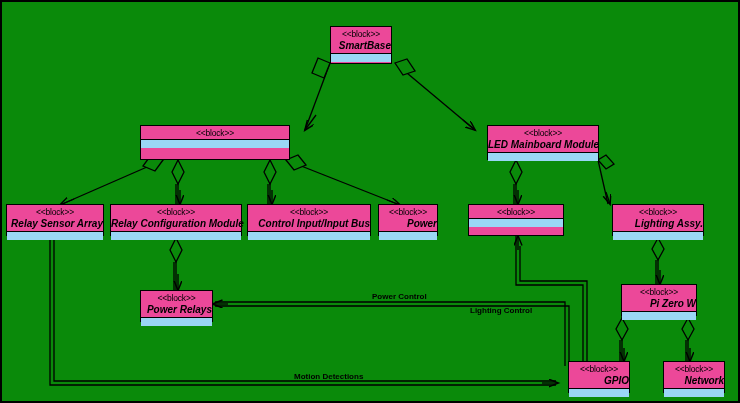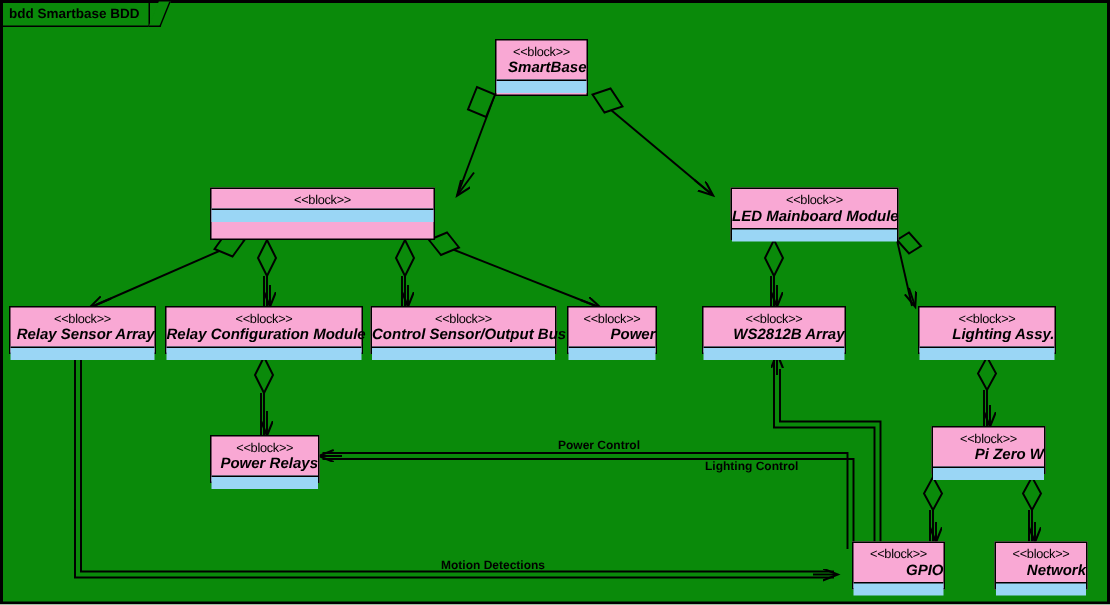--- a/index.html
+++ b/index.html
@@ -8,35 +8,34 @@
   #frame{position:absolute;left:0;top:0;width:740px;height:403px;
          background:#0a8a0a;border:2px solid #000;box-sizing:border-box;}
   #frame-title{position:absolute;left:2px;top:2px;height:16px;padding:0 6px 0 4px;
          background:#0a8a0a;border:1px solid #000;border-top:none;border-left:none;
          box-sizing:border-box;font-size:9px;line-height:15px;color:#000;font-weight:bold;
          white-space:nowrap;}
   #frame-title::after{content:"";position:absolute;right:-8px;top:-1px;width:8px;height:17px;
          border-right:1px solid #000;border-bottom:1px solid #000;box-sizing:border-box;
          transform:skewX(-22deg);transform-origin:bottom left;background:#0a8a0a;}
   .blk{position:absolute;box-sizing:border-box;border:1px solid #000;
-       background:#f9a8d4;z-index:5;}
+       background:#ec4899;z-index:5;}
   .blk .hdr{font-size:8.5px;text-align:center;color:#000;line-height:11px;padding-top:2px;
        letter-spacing:-0.2px;}
   .blk .nm{font-size:10px;font-weight:bold;text-align:right;color:#000;line-height:11px;
        padding-bottom:2px;white-space:nowrap;font-style:italic;}
   .blk .cmp{border-top:1px solid #000;height:8px;background:#9ad6f5;}
   #svg{position:absolute;left:0;top:0;width:740px;height:403px;z-index:3;}
   .elbl{position:absolute;font-size:8px;font-weight:bold;color:#000;z-index:6;white-space:nowrap;}
 </style>
 </head>
 <body>
 
 <div id="canvas">
   <div id="frame"></div>
-  <div id="frame-title">bdd Smartbase BDD</div>
 
   <svg id="svg" viewBox="0 0 740 403">
     <defs>
       <marker id="arr" markerWidth="12" markerHeight="12" refX="9.5" refY="4" orient="auto" markerUnits="userSpaceOnUse">
         <path d="M0,0 L10,4 L0,8" fill="none" stroke="#000" stroke-width="1.4"></path>
       </marker>
     </defs>
     <g stroke="#000" stroke-width="1.3" fill="none">
 
       <path d="M330,63 L305,130"></path>
@@ -135,33 +134,32 @@
   </div>
 
   <div class="blk" style="left:110px;top:204px;width:132px;height:32px;">
     <div class="hdr">&lt;&lt;block&gt;&gt;</div>
     <div class="nm">Relay Configuration Module</div>
     <div class="cmp"></div>
   </div>
 
   <div class="blk" style="left:247px;top:204px;width:124px;height:32px;">
     <div class="hdr">&lt;&lt;block&gt;&gt;</div>
-    <div class="nm">Control Sensor/Output Bus</div>
+    <div class="nm">Control Input/Input Bus</div>
     <div class="cmp"></div>
   </div>
 
   <div class="blk" style="left:378px;top:204px;width:60px;height:32px;">
     <div class="hdr">&lt;&lt;block&gt;&gt;</div>
     <div class="nm">Power</div>
     <div class="cmp"></div>
   </div>
 
   <div class="blk" style="left:468px;top:204px;width:96px;height:32px;">
     <div class="hdr">&lt;&lt;block&gt;&gt;</div>
-    <div class="nm">WS2812B Array</div>
     <div class="cmp"></div>
   </div>
 
   <div class="blk" style="left:612px;top:204px;width:92px;height:32px;">
     <div class="hdr">&lt;&lt;block&gt;&gt;</div>
     <div class="nm">Lighting Assy.</div>
     <div class="cmp"></div>
   </div>
 
   <div class="blk" style="left:140px;top:290px;width:73px;height:32px;">

